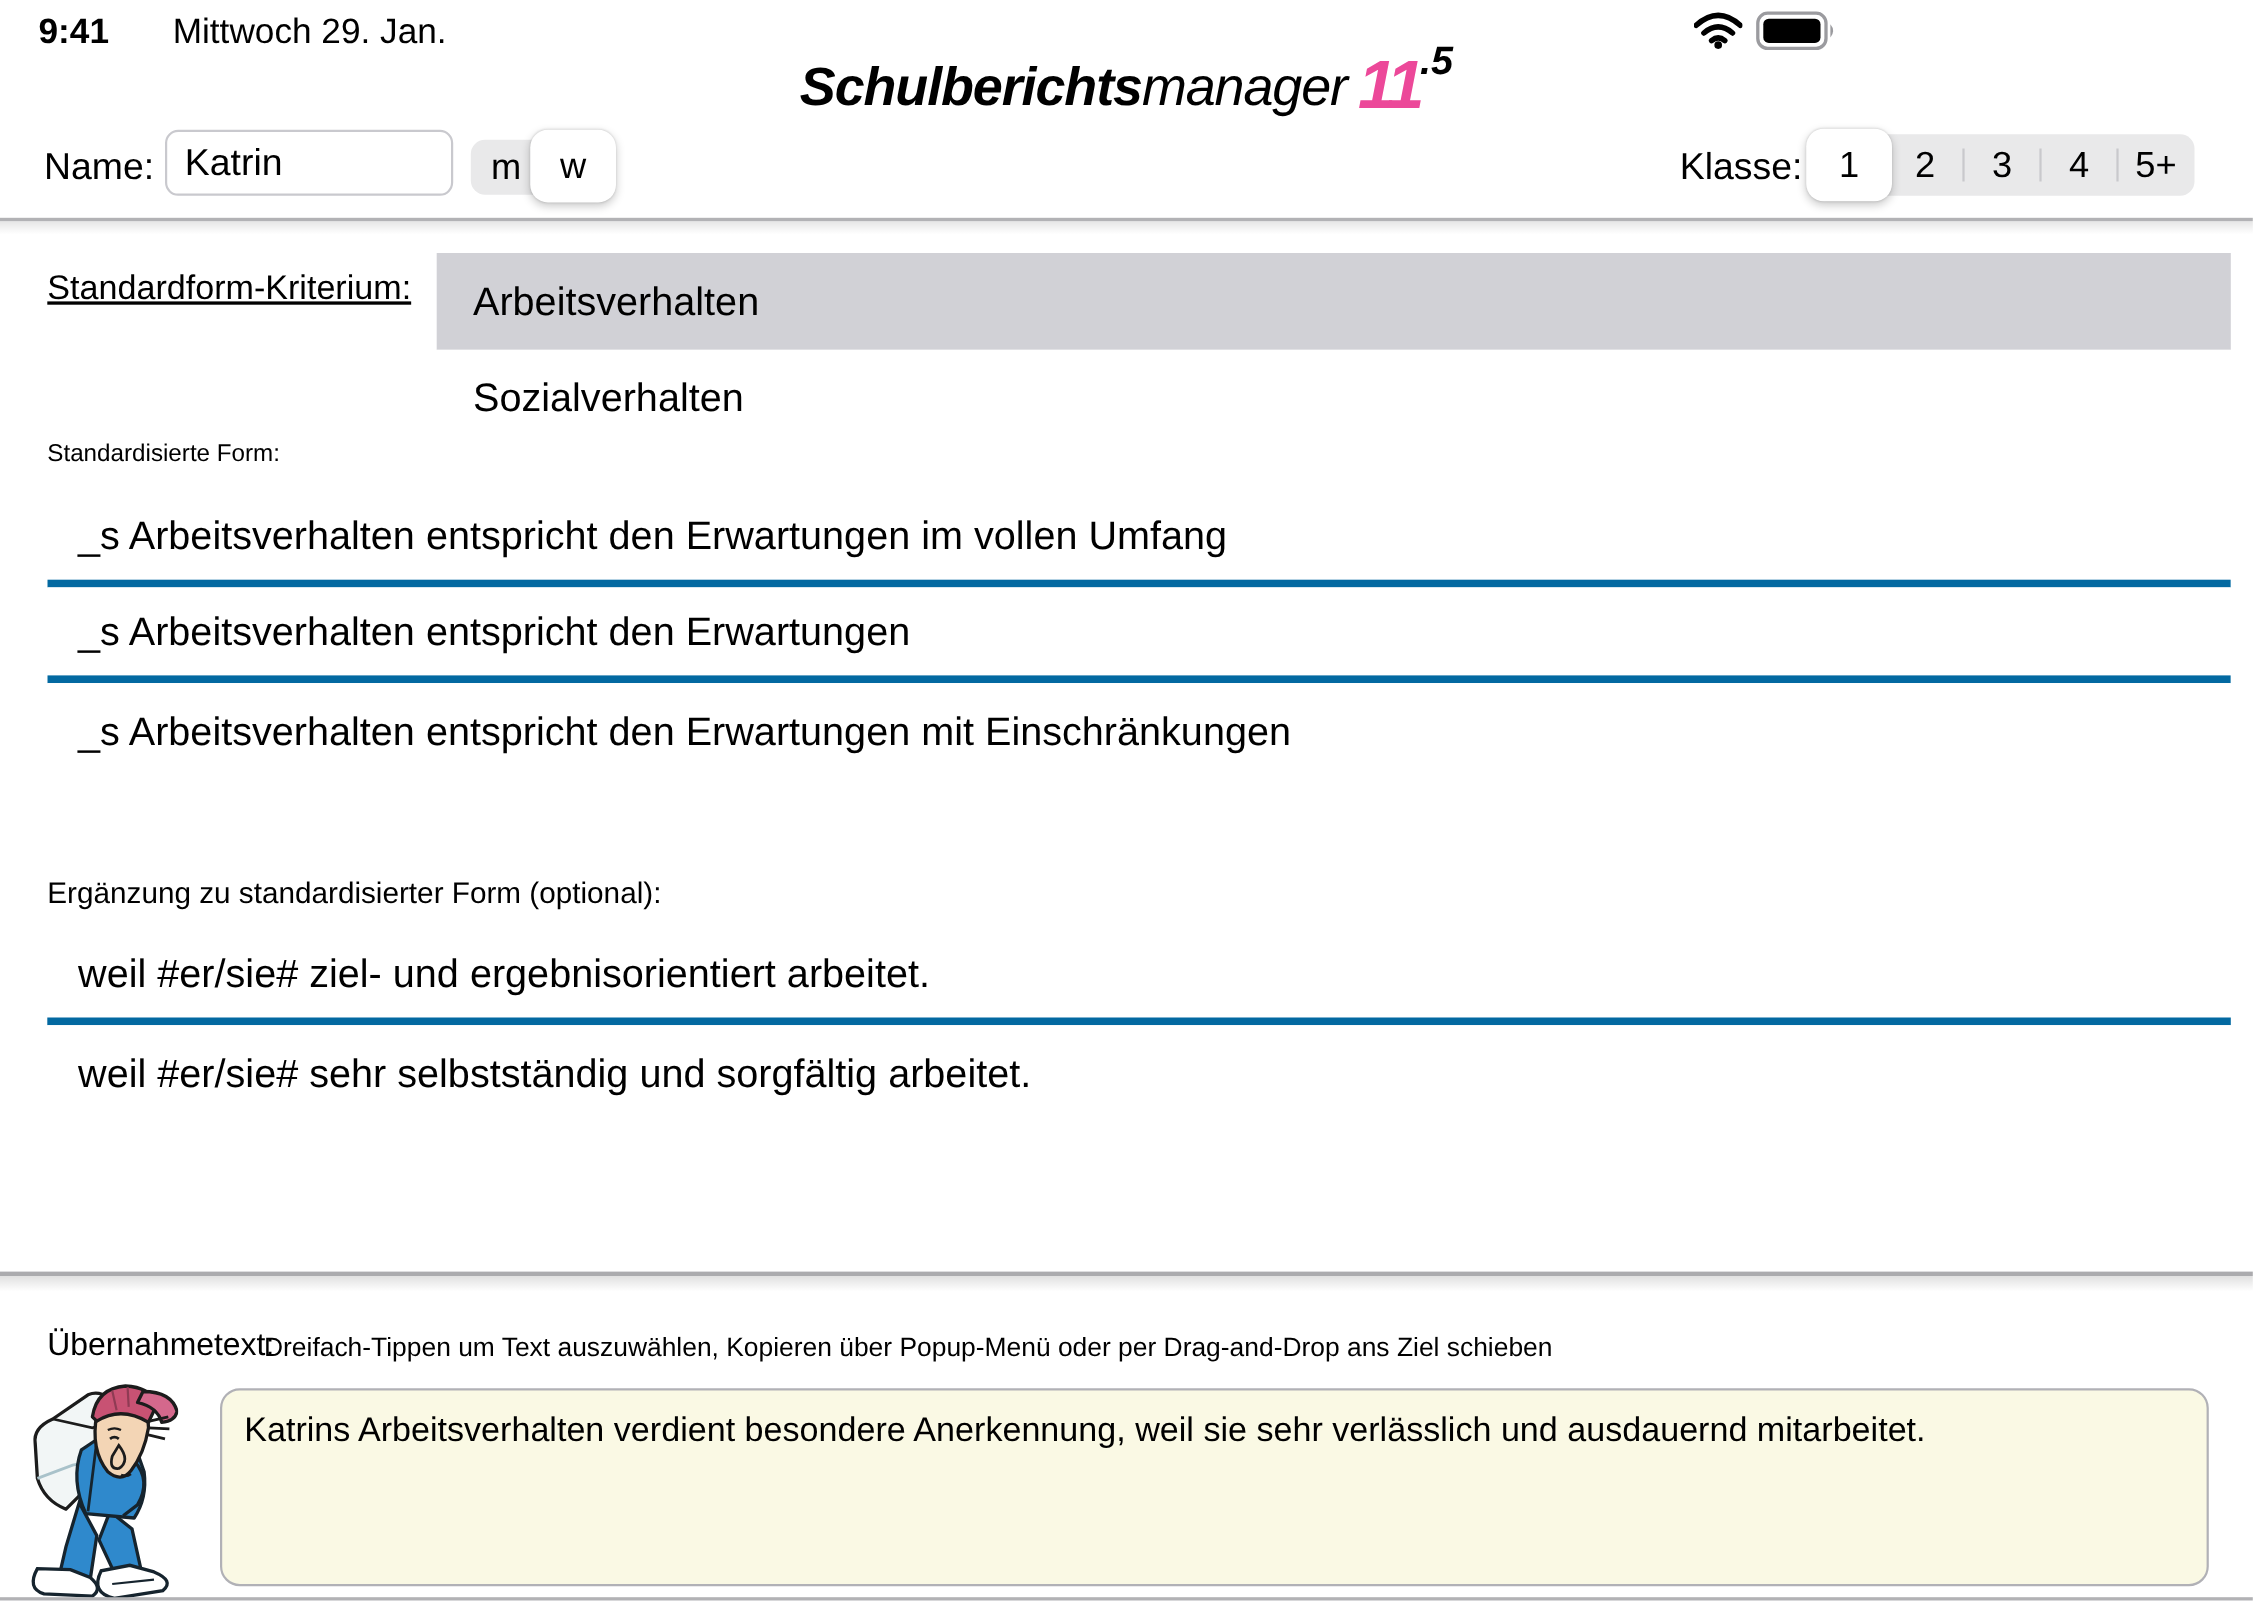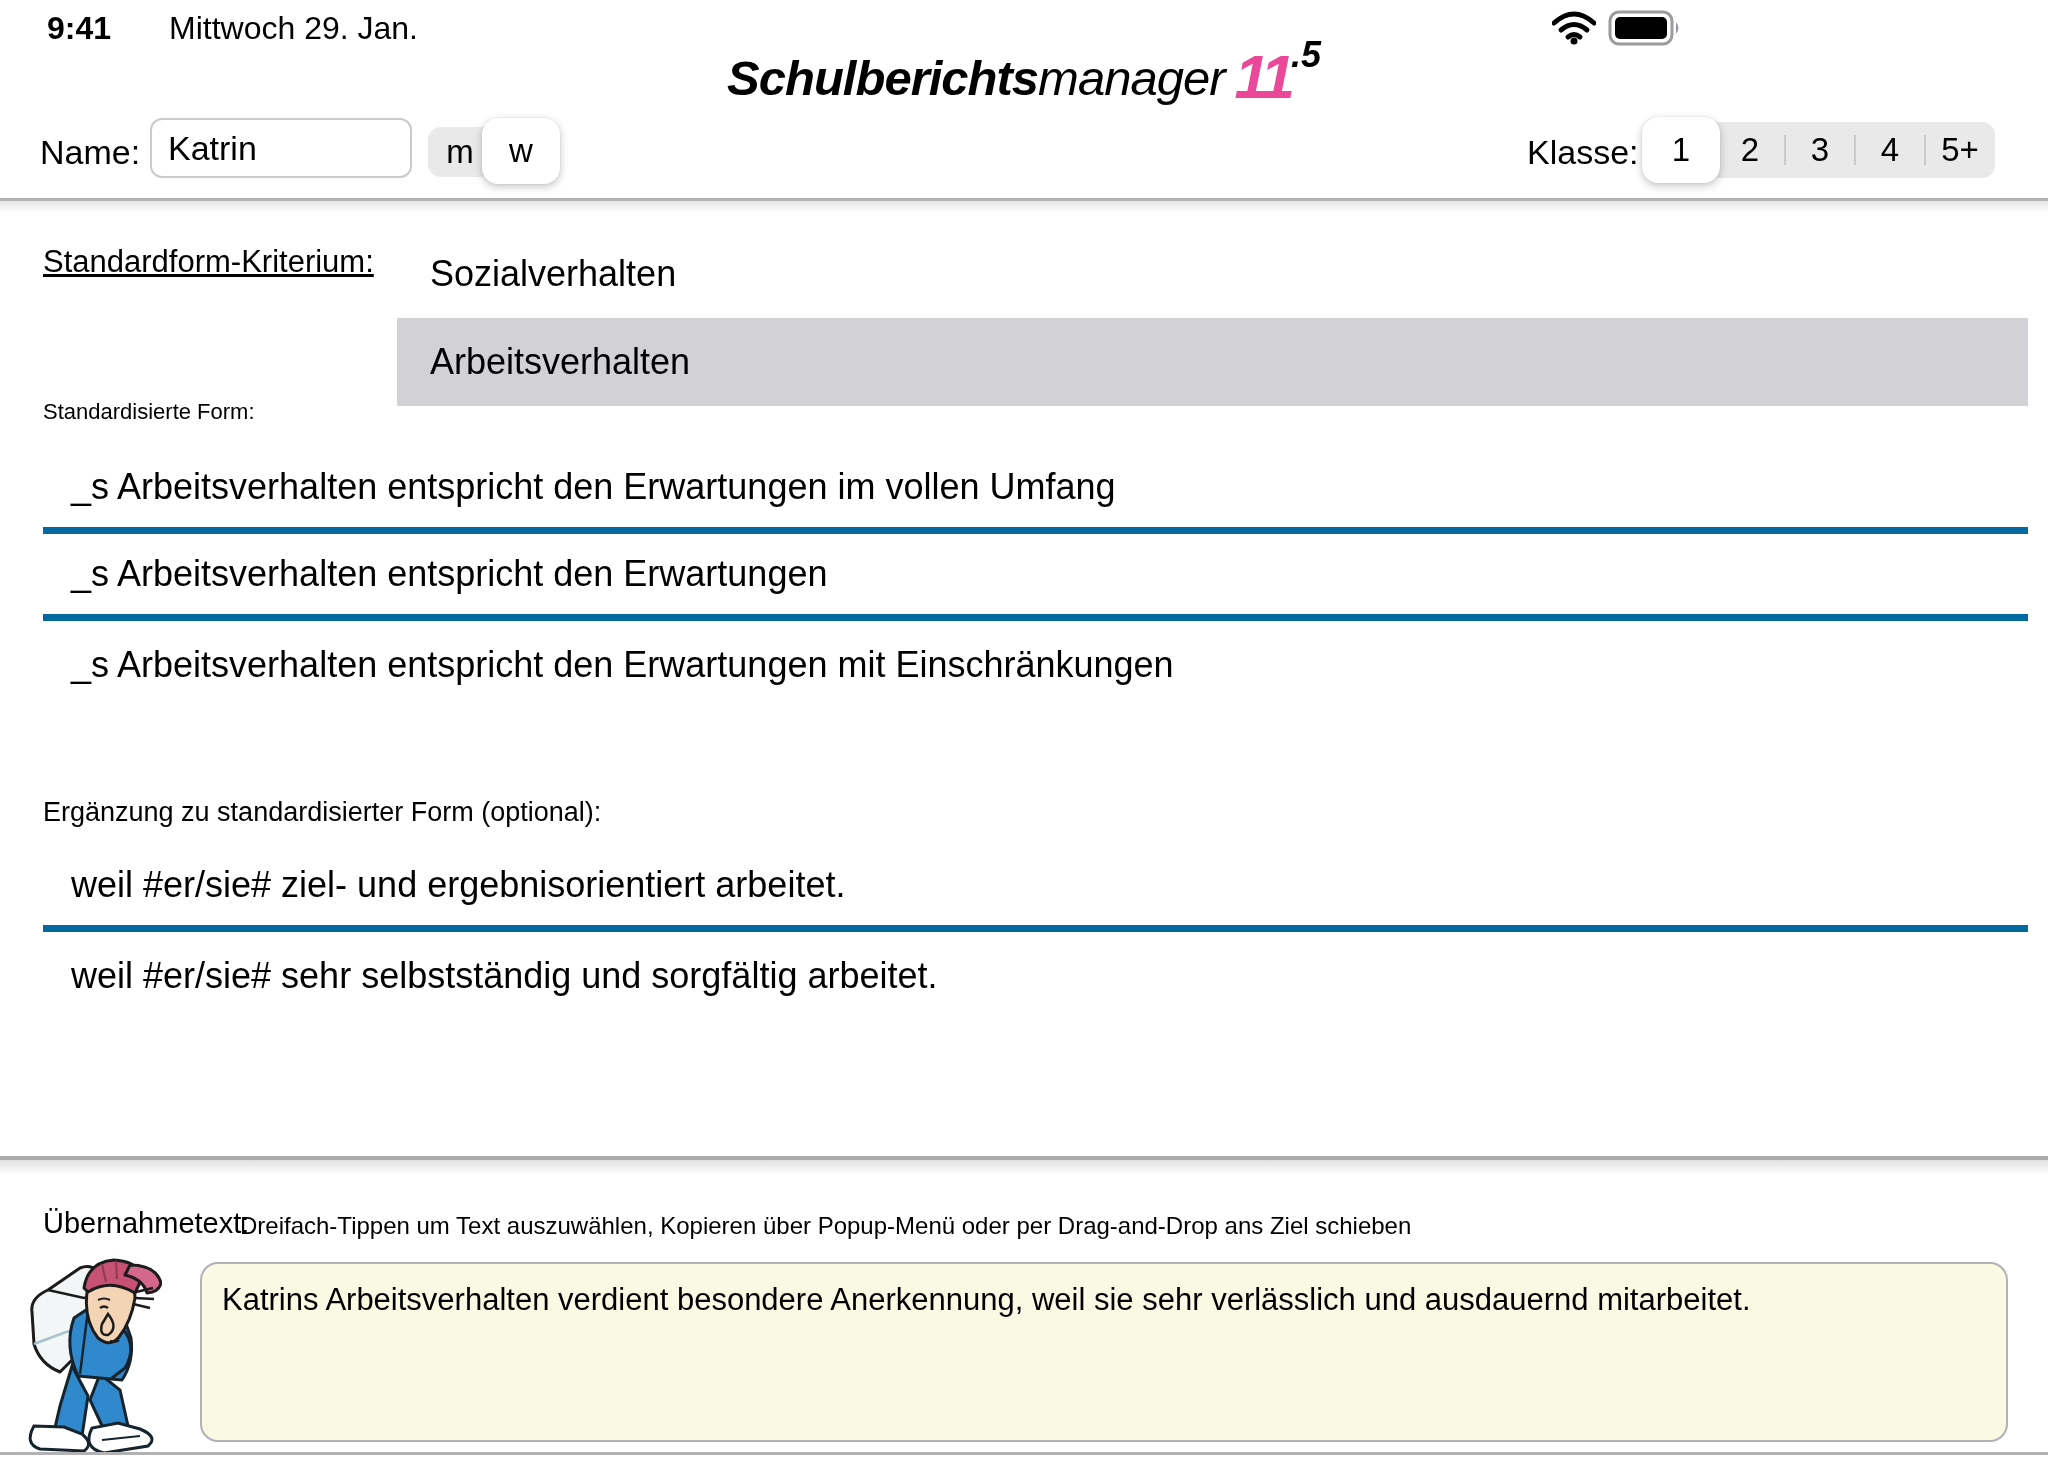--- a/index.html
+++ b/index.html
@@ -1,20 +1,20 @@
 <!DOCTYPE html>
 <html><head>
 <meta charset="utf-8">
 <style>
   * { margin:0; padding:0; box-sizing:border-box; }
   html,body { width:2048px; height:1461px; background:#fff; overflow:hidden;
               font-family:"Liberation Sans", sans-serif; color:#000; }
 
   
-  #statusbar { position:absolute; left:12px; top:0; width:1688px; height:60px; }
+  #statusbar { position:absolute; left:0; top:0; width:1688px; height:60px; }
   .sb-time  { position:absolute; left:35px;  top:10px; font-size:32px; font-weight:600; }
   .sb-date  { position:absolute; left:112px; top:10px; font-size:32px; font-weight:500;margin-left:45px; }
   .sb-icons { position:absolute; right:18px; top:10px; display:flex; gap:12px; align-items:center; }
 
   
   #logo { position:absolute; left:0; top:34px; width:2048px; text-align:center;
           font-style:italic; letter-spacing:-1px; white-space:nowrap; }
   #logo .l1 { font-size:49px; font-weight:700; }
   #logo .l2 { font-size:49px; font-weight:400; }
   #logo .lv { font-size:62px; font-weight:700; letter-spacing:-4px; position:relative; top:3px; margin-left:10px;}
@@ -128,22 +128,22 @@
   <div class="seg-div" style="left:139px"></div>
   <div class="seg-div" style="left:209px"></div>
   <div class="seg-div" style="left:279px"></div>
   <div id="klasse-1" class="seg-pill">1</div>
 </div>
 
 <div id="top-sep"></div>
 
 <span id="kriterium-label">Standardform-Kriterium:</span>
 <div id="kriterium-list">
+  <div class="opt-row selected">Arbeitsverhalten</div>
   <div class="opt-row">Sozialverhalten</div>
-  <div class="opt-row selected">Arbeitsverhalten</div>
 </div>
 
 <span id="stdform-label">Standardisierte Form:</span>
 <div id="stdform-list">
   <div class="opt-row sep">_s Arbeitsverhalten entspricht den Erwartungen im vollen Umfang</div>
   <div class="opt-row sep">_s Arbeitsverhalten entspricht den Erwartungen</div>
   <div class="opt-row">_s Arbeitsverhalten entspricht den Erwartungen mit Einschränkungen</div>
 </div>
 
 <span id="erg-label">Ergänzung zu standardisierter Form (optional):</span>

